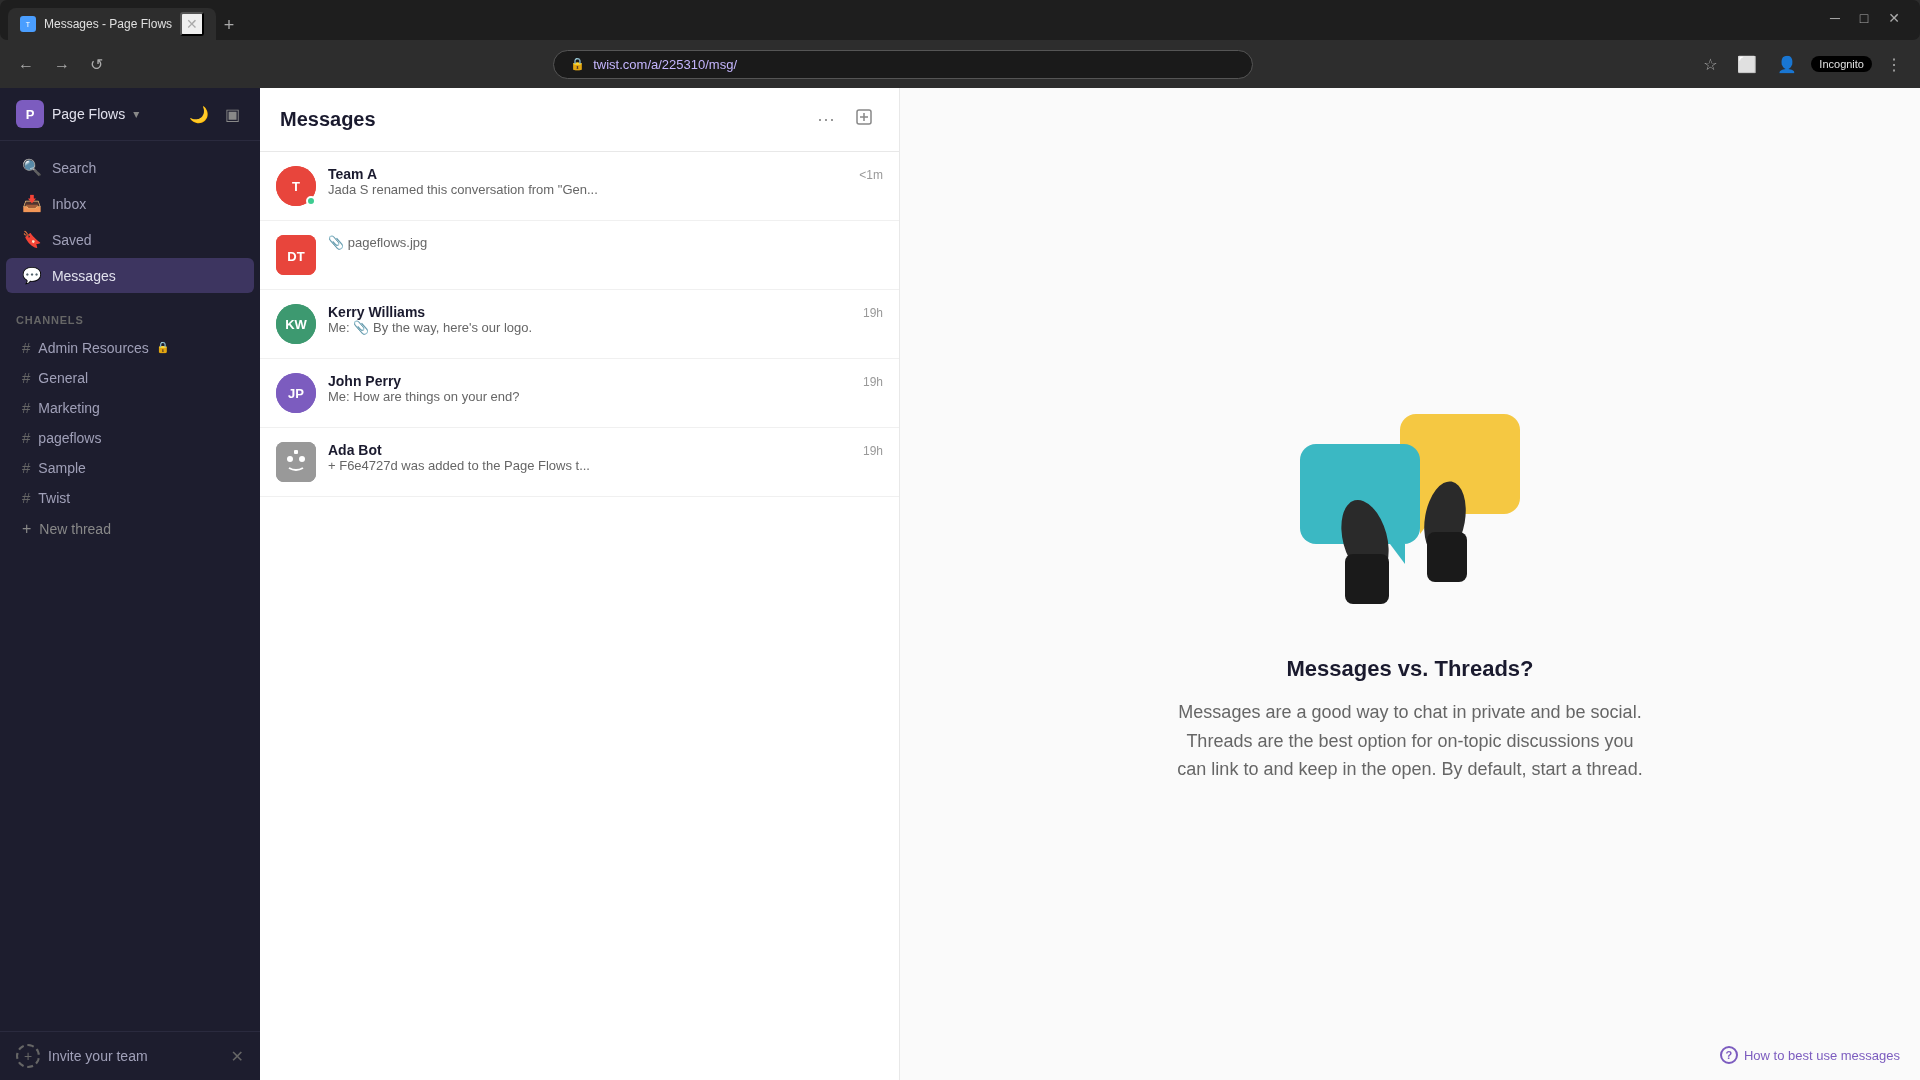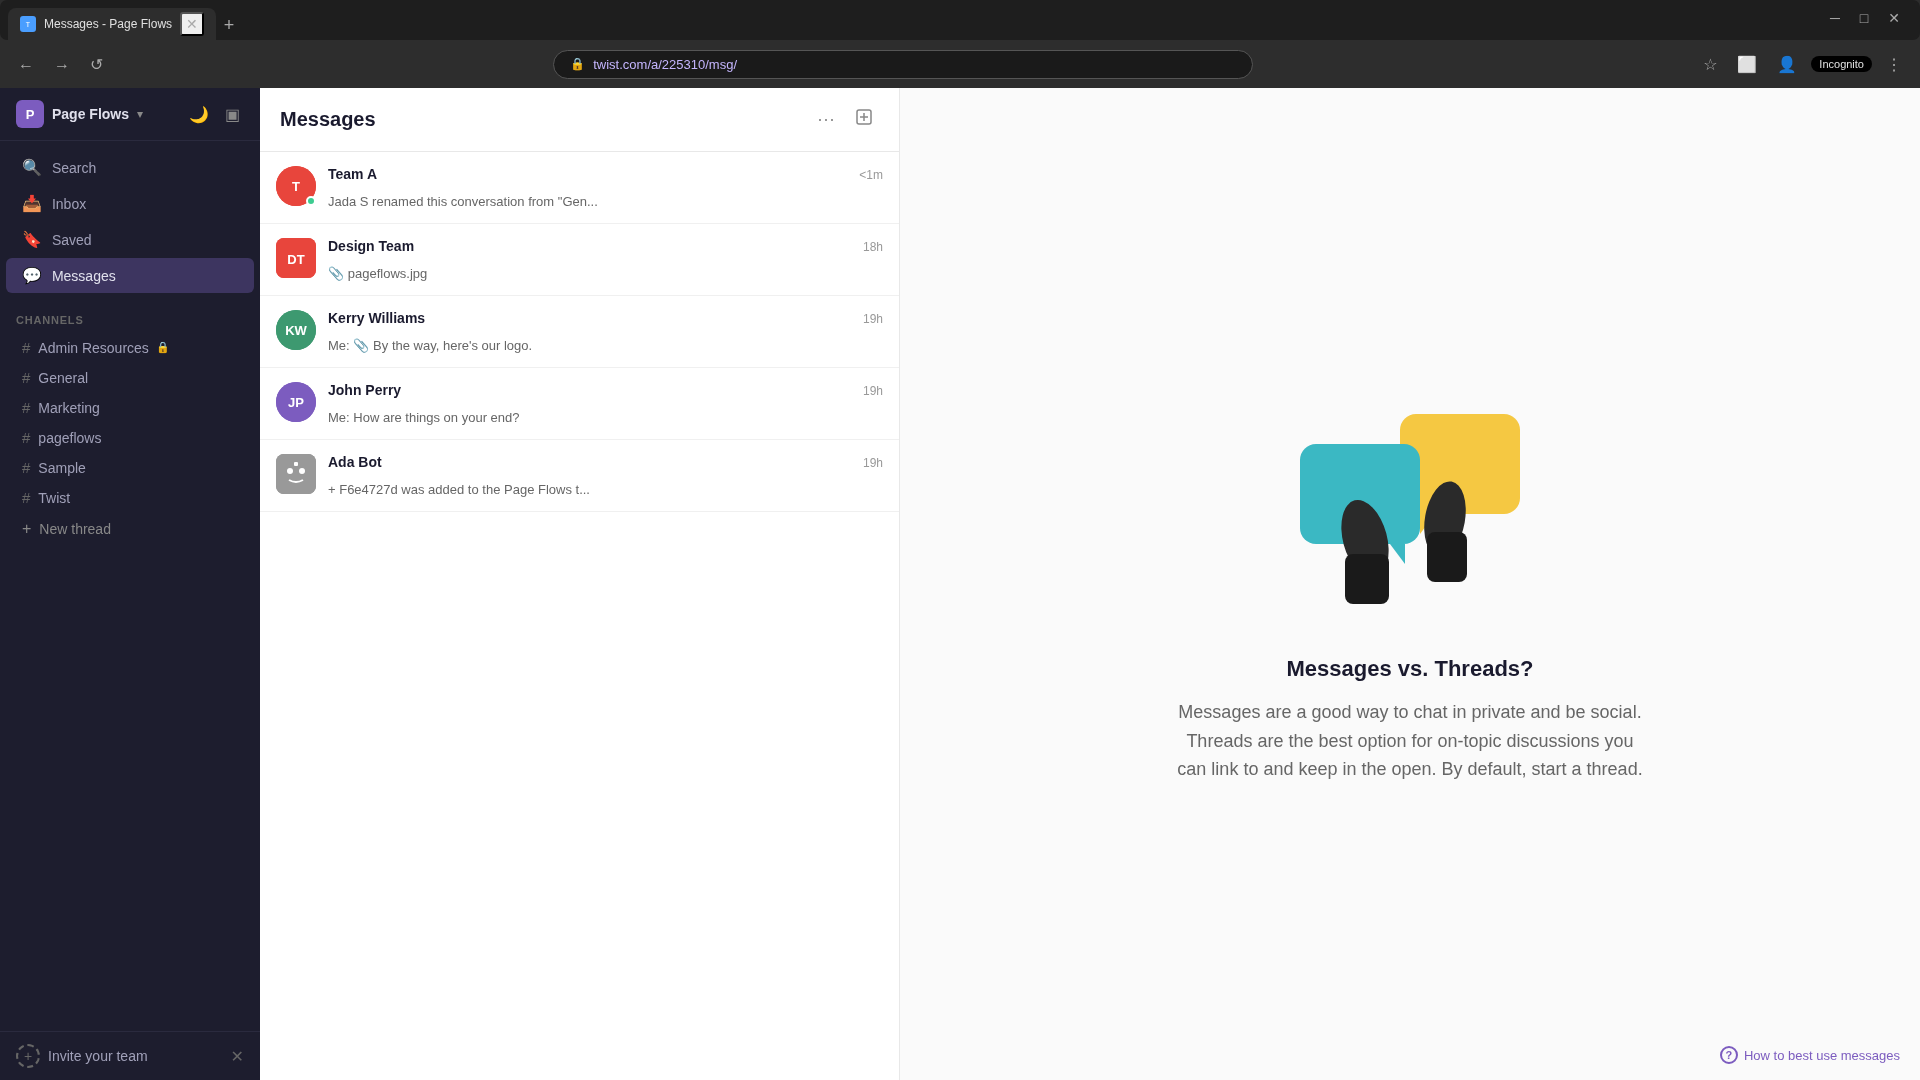--- a/index.html
+++ b/index.html
@@ -25,21 +25,21 @@
     .win-btn { background: none; border: none; color: #aaa; font-size: 14px; cursor: pointer; padding: 2px 8px; }
 
     
     .app { display: flex; flex: 1; overflow: hidden; background: #ffffff; }
 
     
     .sidebar { width: 260px; background: #1d1d2e; display: flex; flex-direction: column; flex-shrink: 0; color: #c9c9d4; }
     .sidebar-header { padding: 12px 16px; display: flex; align-items: center; justify-content: space-between; border-bottom: 1px solid #2a2a3e; }
     .workspace-btn { display: flex; align-items: center; gap: 8px; cursor: pointer; }
     .workspace-icon { width: 28px; height: 28px; background: #7c5cbf; border-radius: 6px; display: flex; align-items: center; justify-content: center; color: white; font-size: 13px; font-weight: bold; }
-    .workspace-name { color: #e0e0ec; font-size: 14px; font-weight: 700; text-align: center; }
+    .workspace-name { color: #e0e0ec; font-size: 14px; font-weight: 400; text-align: center; }
     .workspace-chevron { color: #888; font-size: 12px; }
     .sidebar-icons { display: flex; gap: 8px; }
     .sidebar-icon-btn { background: none; border: none; color: #888; font-size: 16px; cursor: pointer; padding: 4px; border-radius: 4px; }
 
     .sidebar-nav { padding: 8px 0; }
     .nav-item { display: flex; align-items: center; gap: 10px; padding: 8px 16px; cursor: pointer; border-radius: 6px; margin: 1px 6px; color: #a0a0b8; font-size: 14px; }
     .nav-item.active { background: #3d3560; color: #e0e0ec; }
     .nav-icon { font-size: 16px; color: #888; }
     .nav-item.active .nav-icon { color: #c0b0f0; }
 
@@ -73,21 +73,21 @@
     .message-avatar { width: 40px; height: 40px; border-radius: 50%; flex-shrink: 0; display: flex; align-items: center; justify-content: center; font-size: 14px; font-weight: bold; color: white; margin-right: 12px; position: relative; }
     .avatar-team-a { background: #e8453c; }
     .avatar-design { background: #e8453c; }
     .avatar-kw { background: #3d9970; text-align: right; }
     .avatar-jp { background: #7c5cbf; }
     .avatar-status { width: 10px; height: 10px; background: #3dcc91; border: 2px solid white; border-radius: 50%; position: absolute; bottom: 0; right: 0; }
     .message-content { flex: 1; }
     .message-top { display: flex; justify-content: space-between; align-items: baseline; }
     .message-sender { font-weight: 600; font-size: 14px; color: #1a1a2e; }
     .message-time { font-size: 12px; color: #999; }
-    .message-preview { font-size: 13px; color: #666; margin-top: 12px; white-space: nowrap; overflow: hidden; text-overflow: ellipsis; }
+    .message-preview { font-size: 13px; color: #666; margin-top: 0; white-space: nowrap; overflow: hidden; text-overflow: ellipsis; }
     .attachment-icon { display: inline-flex; align-items: center; gap: 4px; }
 
     
     .right-panel { flex: 1; display: flex; flex-direction: column; align-items: center; justify-content: center; background: #fafafa; padding: 40px; }
     .illustration { width: 240px; height: 240px; position: relative; margin-bottom: 32px; }
     
     
     .illustration svg { width: 100%; height: 100%; }
 
     .promo-title { font-size: 22px; font-weight: 700; color: #1a1a2e; margin-bottom: 16px; text-align: center; }
@@ -254,24 +254,20 @@
         </div>
 
         <div class="message-item">
           <div class="message-avatar avatar-design" style="background:#e8453c;border-radius:8px;">
             <svg width="40" height="40" viewBox="0 0 40 40">
                 <rect width="40" height="40" rx="8" fill="#e8453c"></rect>
                 <text x="20" y="26" text-anchor="middle" font-size="13" font-weight="bold" fill="white">DT</text>
               </svg>
           </div>
           <div class="message-content">
-            <div class="message-top">
-              <span class="message-sender">Design Team</span>
-              <span class="message-time">18h</span>
-            </div>
             <div class="message-preview">
               <span class="attachment-icon">📎</span> pageflows.jpg
             </div>
           </div>
         </div>
 
         <div class="message-item">
           <div class="message-avatar avatar-kw">
             <svg width="40" height="40" viewBox="0 0 40 40">
                 <circle cx="20" cy="20" r="20" fill="#3d9970"></circle>

